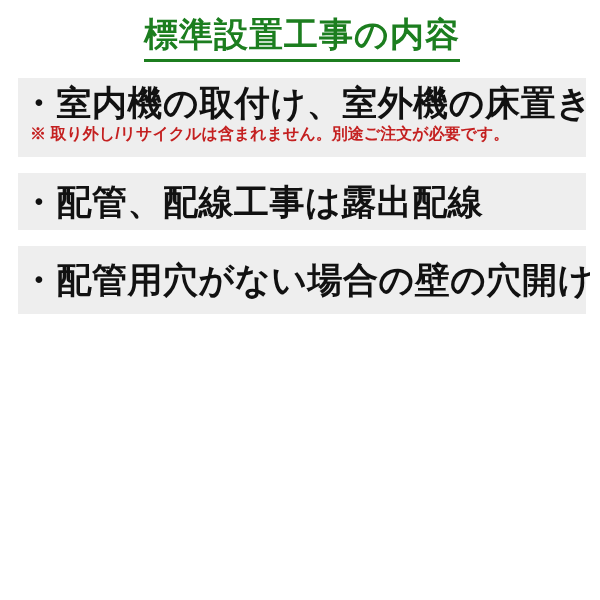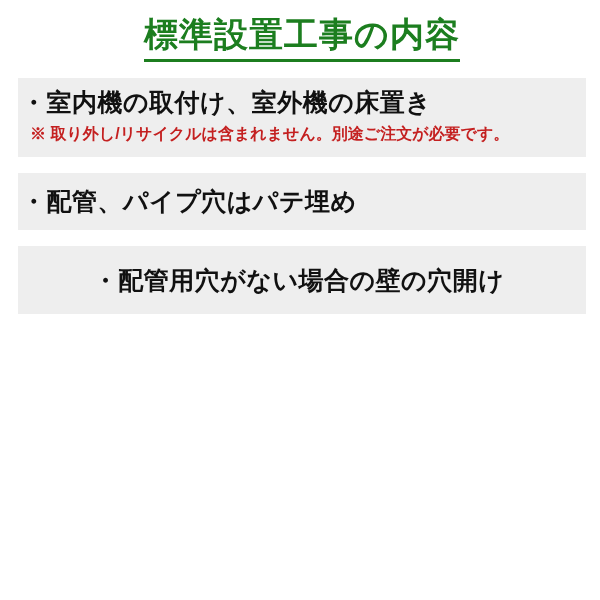--- a/index.html
+++ b/index.html
@@ -32,21 +32,21 @@
     border-bottom: 3px solid var(--title-green, #1c7e1f);
   }
   .item {
     background: var(--item-background, #eeeeee);
     margin-bottom: 16px;
     padding: 13px 10px 13px 3px;
     color: var(--text-black, #111111);
     font-weight: bold;
   }
   .item-text {
-    font-size: 25px;
+    font-size: 35px;
     line-height: 31px;
     letter-spacing: 0.5px;
     white-space: nowrap;
   }
   .item-note {
     color: var(--note-red, #c42020);
     font-size: 16px;
     line-height: 24px;
     margin-top: 4px;
     margin-left: 9px;
@@ -73,21 +73,21 @@
 
   <div>
 
     <div class="item with-note">
       <div class="item-text">・室内機の取付け、室外機の床置き</div>
       <div class="item-note">※ 取り外し/リサイクルは含まれません。別途ご注文が必要です。</div>
     </div>
 
 
     <div class="item">
-      <div class="item-text">・配管、パイプ穴はパテ埋め</div>
+      <div class="item-text">・配管、配線工事は露出配線</div>
     </div>
 
 
     <div class="item two-line">
       <div class="item-text">・配管用穴がない場合の壁の穴開け</div>
     </div>
 
 
   </div>
 </div>

